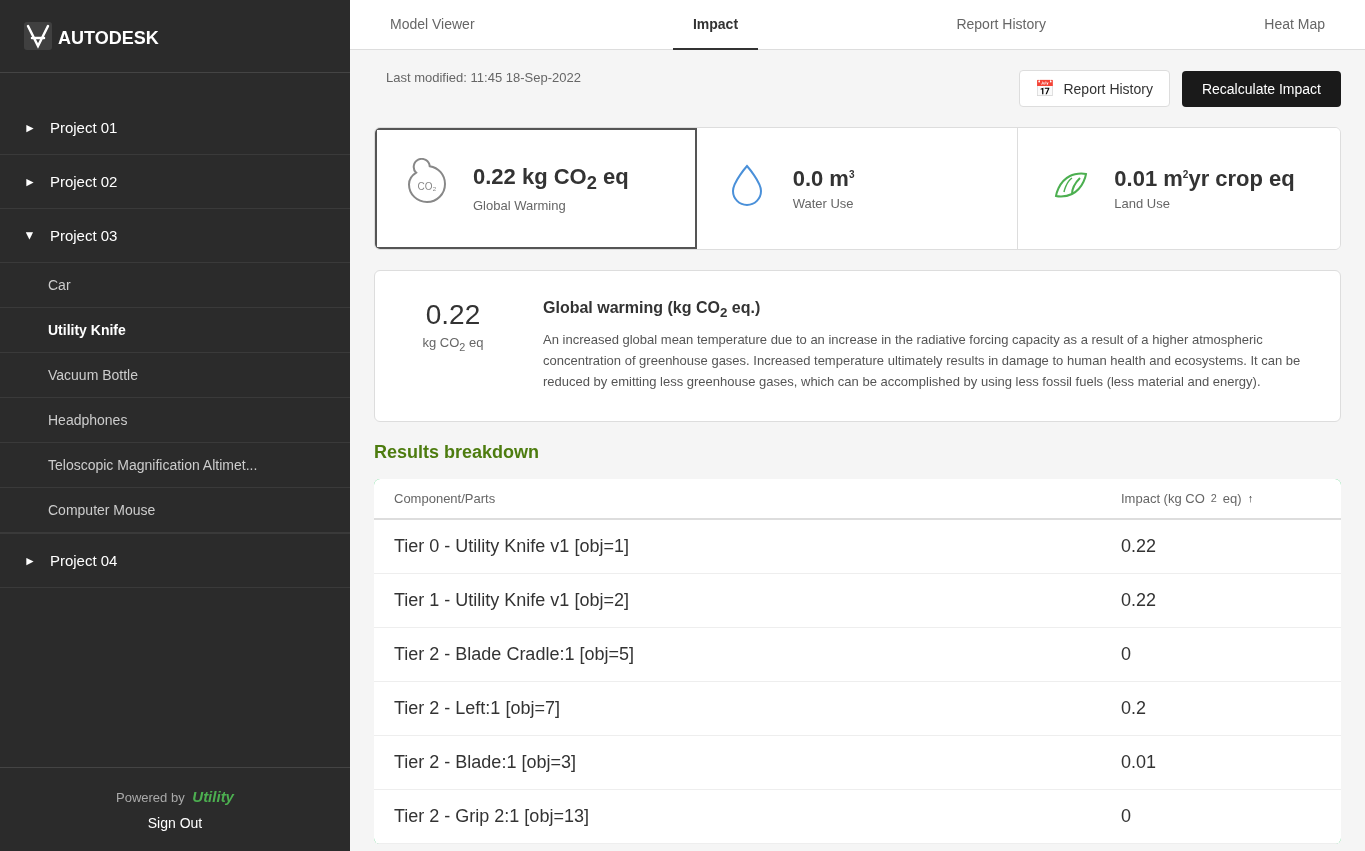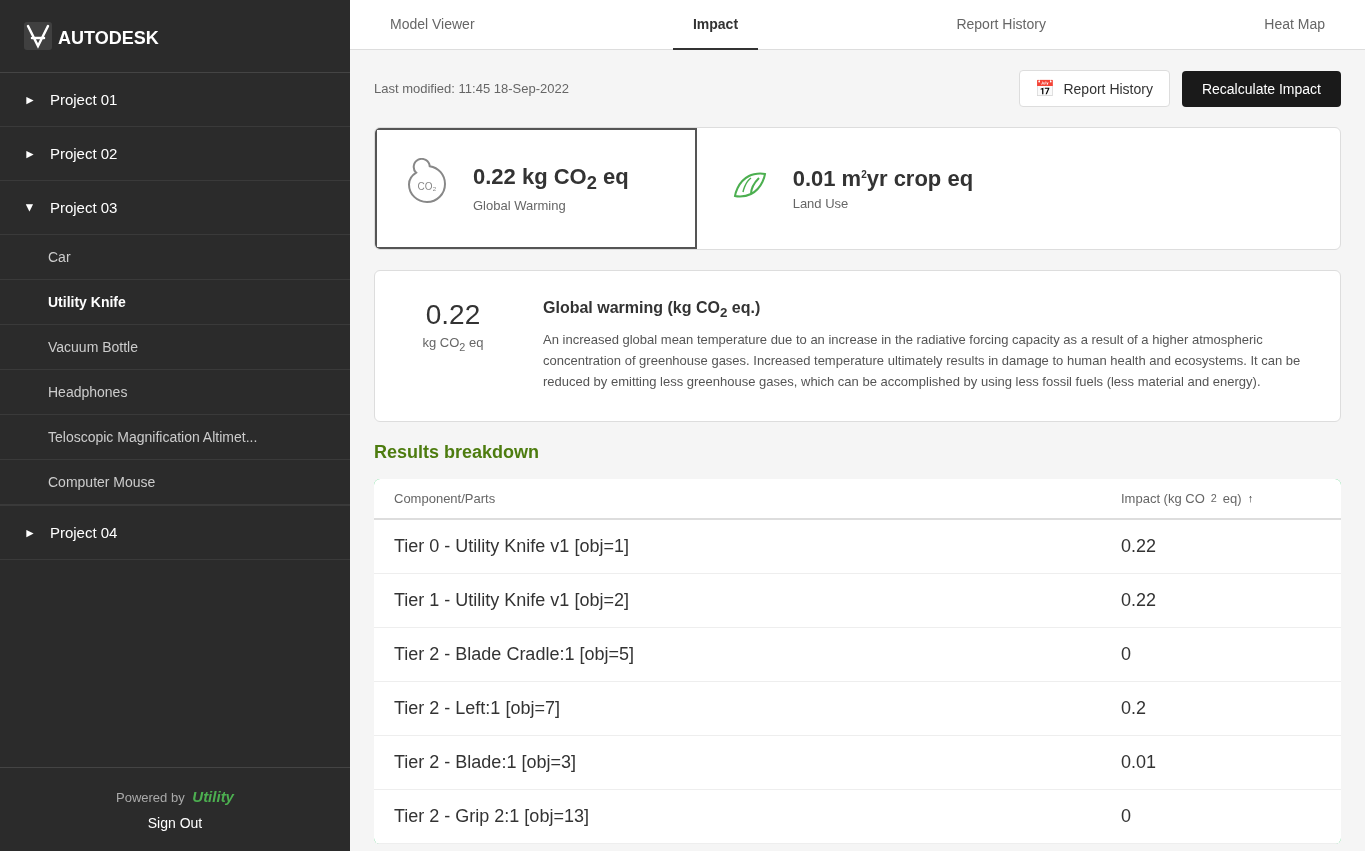--- a/index.html
+++ b/index.html
@@ -7,20 +7,21 @@
 
     
     #sidebar {
       width: 350px;
       min-width: 350px;
       background: #2b2b2b;
       color: #fff;
       display: flex;
       flex-direction: column;
       height: 100%;
+      gap: 28px;
     }
     #logo-area {
       padding: 18px 24px;
       border-bottom: 1px solid #444;
       display: flex;
       align-items: center;
     }
     .logo-svg { width: 170px; height: 36px; }
     .project-list { flex: 1; overflow-y: auto; }
     .project-header {
@@ -94,22 +95,22 @@
       flex: 1;
       overflow-y: auto;
       padding: 20px 24px;
       background: #f5f5f5;
     }
 
     
     #header-bar {
       display: flex;
       justify-content: space-between;
-      align-items: center;
       margin-bottom: 20px;
+      margin-left: 12px;
     }
     .last-modified { color: #666; font-size: 13px; }
     .header-actions { display: flex; align-items: center; gap: 12px; }
     .report-history-btn {
       display: flex;
       align-items: center;
       gap: 8px;
       padding: 8px 16px;
       border: 1px solid #ddd;
       background: #fff;
@@ -283,20 +284,33 @@
           </svg>
         </div>
         <div>
           <div class="metric-value">
             0.22 kg CO<sub>2</sub> eq
           </div>
           <div class="metric-label">Global Warming</div>
         </div>
       </div>
 
+      <div class="metric-card">
+        <div class="metric-icon">
+          <svg viewBox="0 0 52 52" fill="none">
+            <path d="M26 8 C26 8 12 24 12 33 a14 14 0 0 0 28 0 C40 24 26 8 26 8Z" stroke="#4a90d9" stroke-width="2" fill="none"></path>
+          </svg>
+        </div>
+        <div>
+          <div class="metric-value">
+            0.0 m<sup>3</sup>
+          </div>
+          <div class="metric-label">Water Use</div>
+        </div>
+      </div>
 
       <div class="metric-card">
         <div class="metric-icon">
           <svg viewBox="0 0 52 52" fill="none">
             <path d="M14 38 C14 38 16 24 28 18 C28 18 36 14 44 16 C44 16 42 30 30 36 C22 40 14 38 14 38Z" stroke="#4CAF50" stroke-width="2" fill="none"></path>
             <path d="M22 34 C22 34 24 24 30 20" stroke="#4CAF50" stroke-width="1.5" fill="none"></path>
             <path d="M30 36 C30 30 34 24 38 20" stroke="#4CAF50" stroke-width="2" fill="none"></path>
           </svg>
         </div>
         <div>

